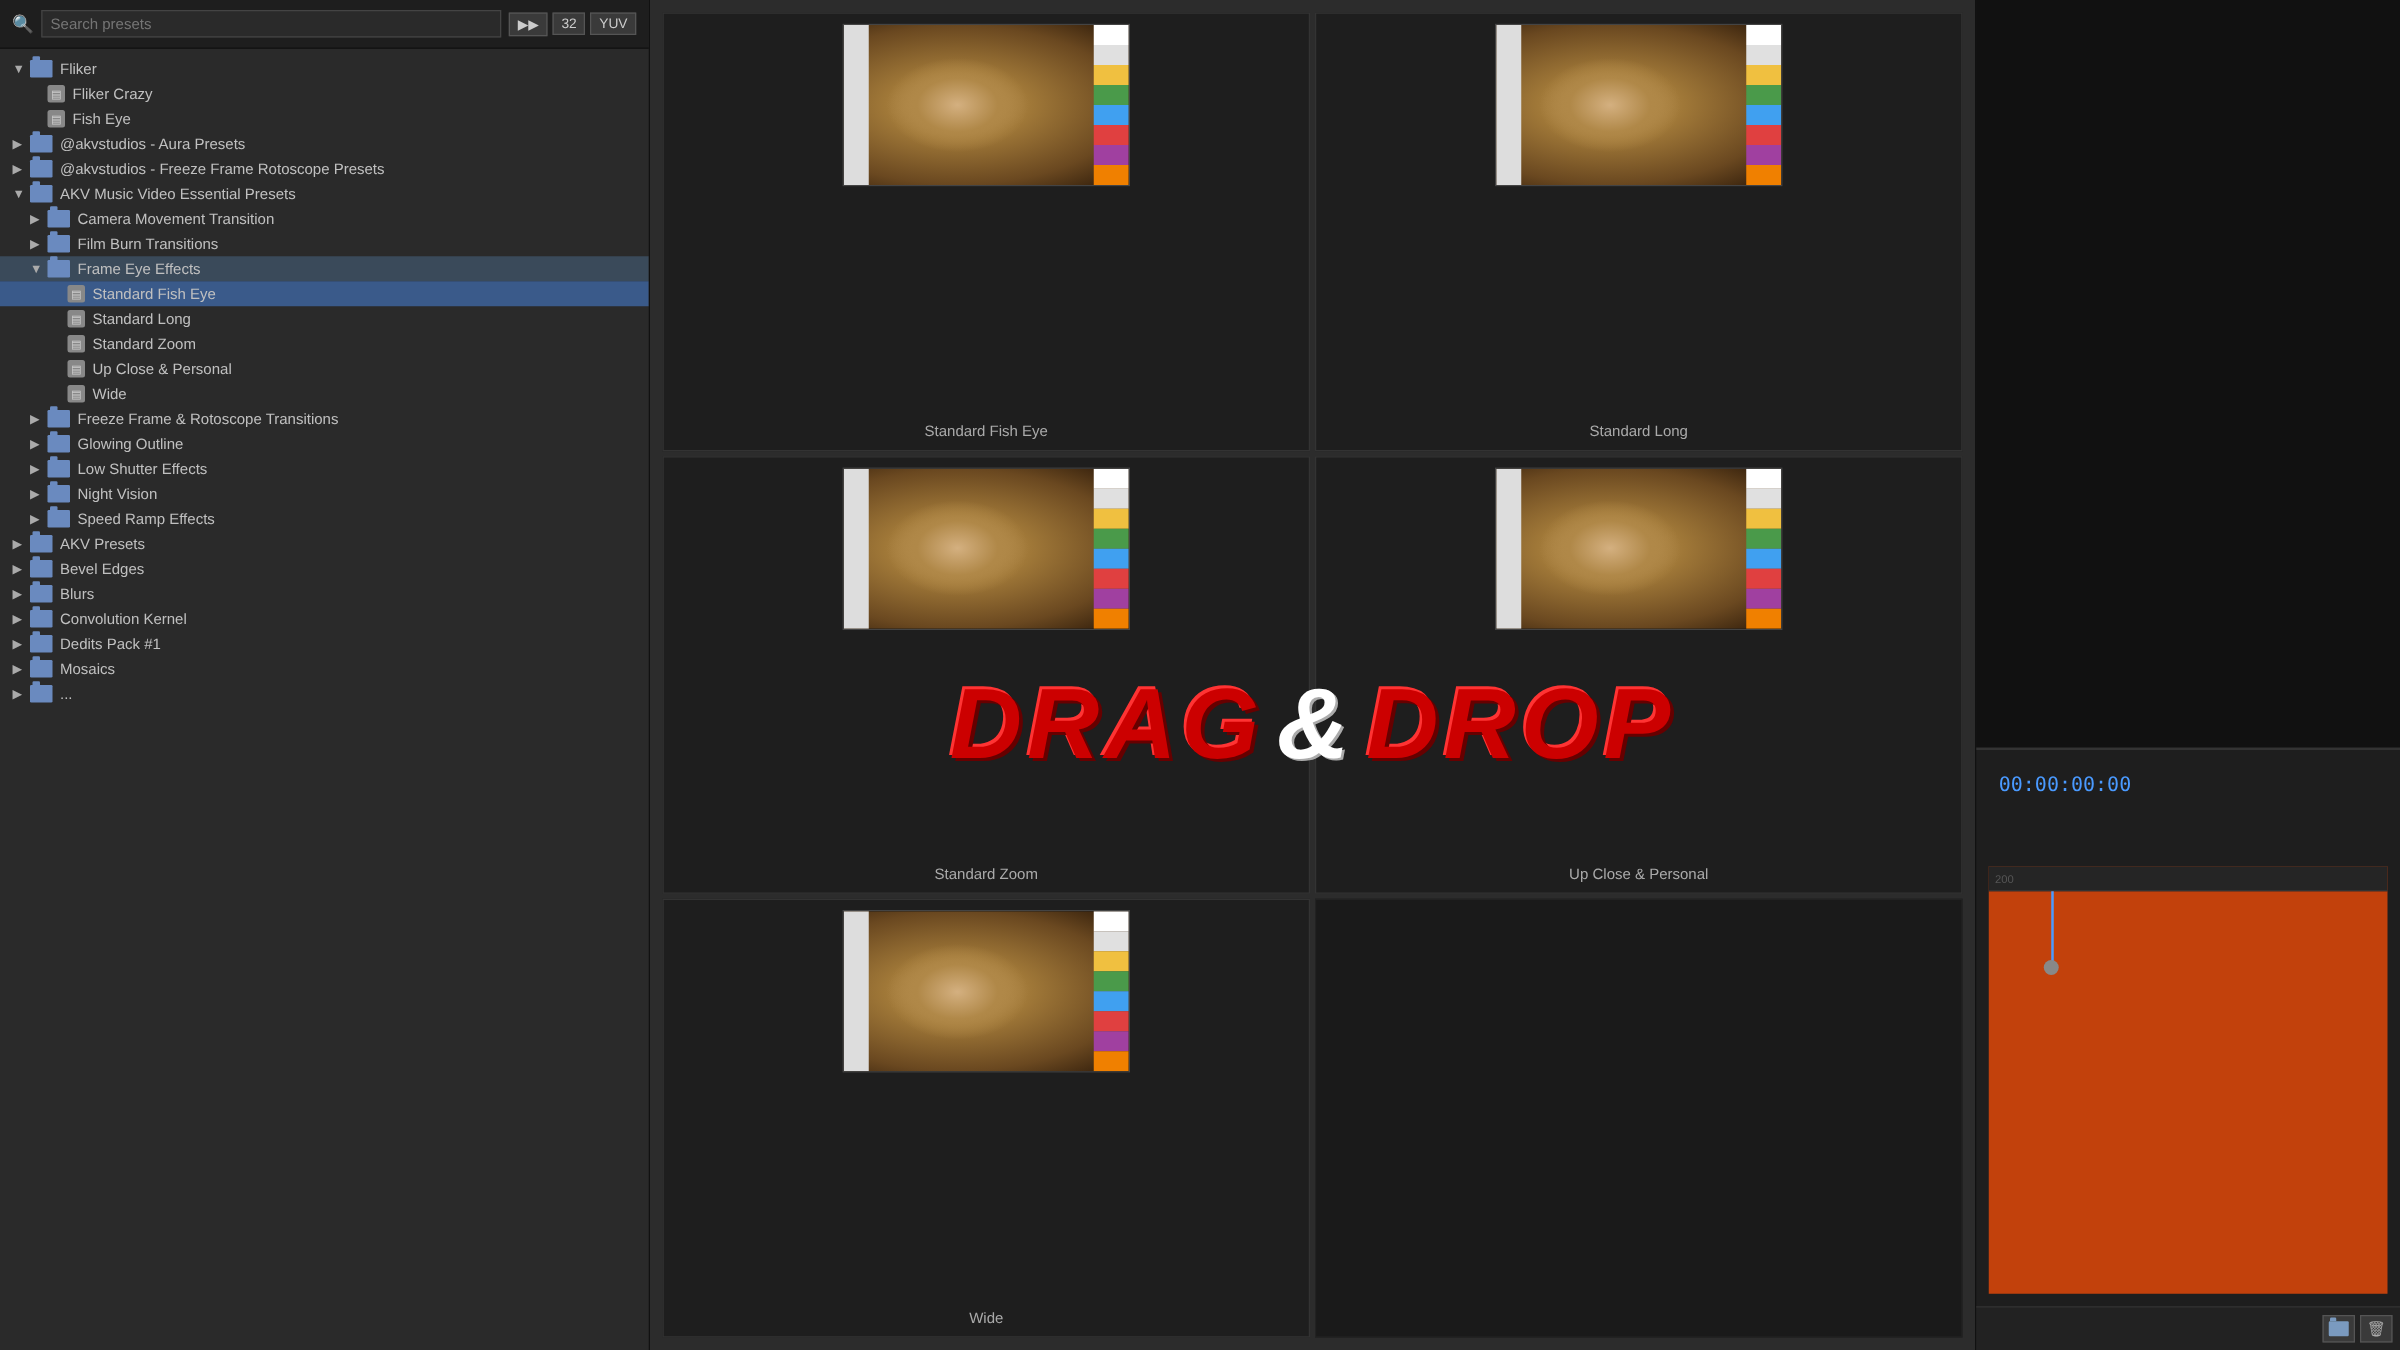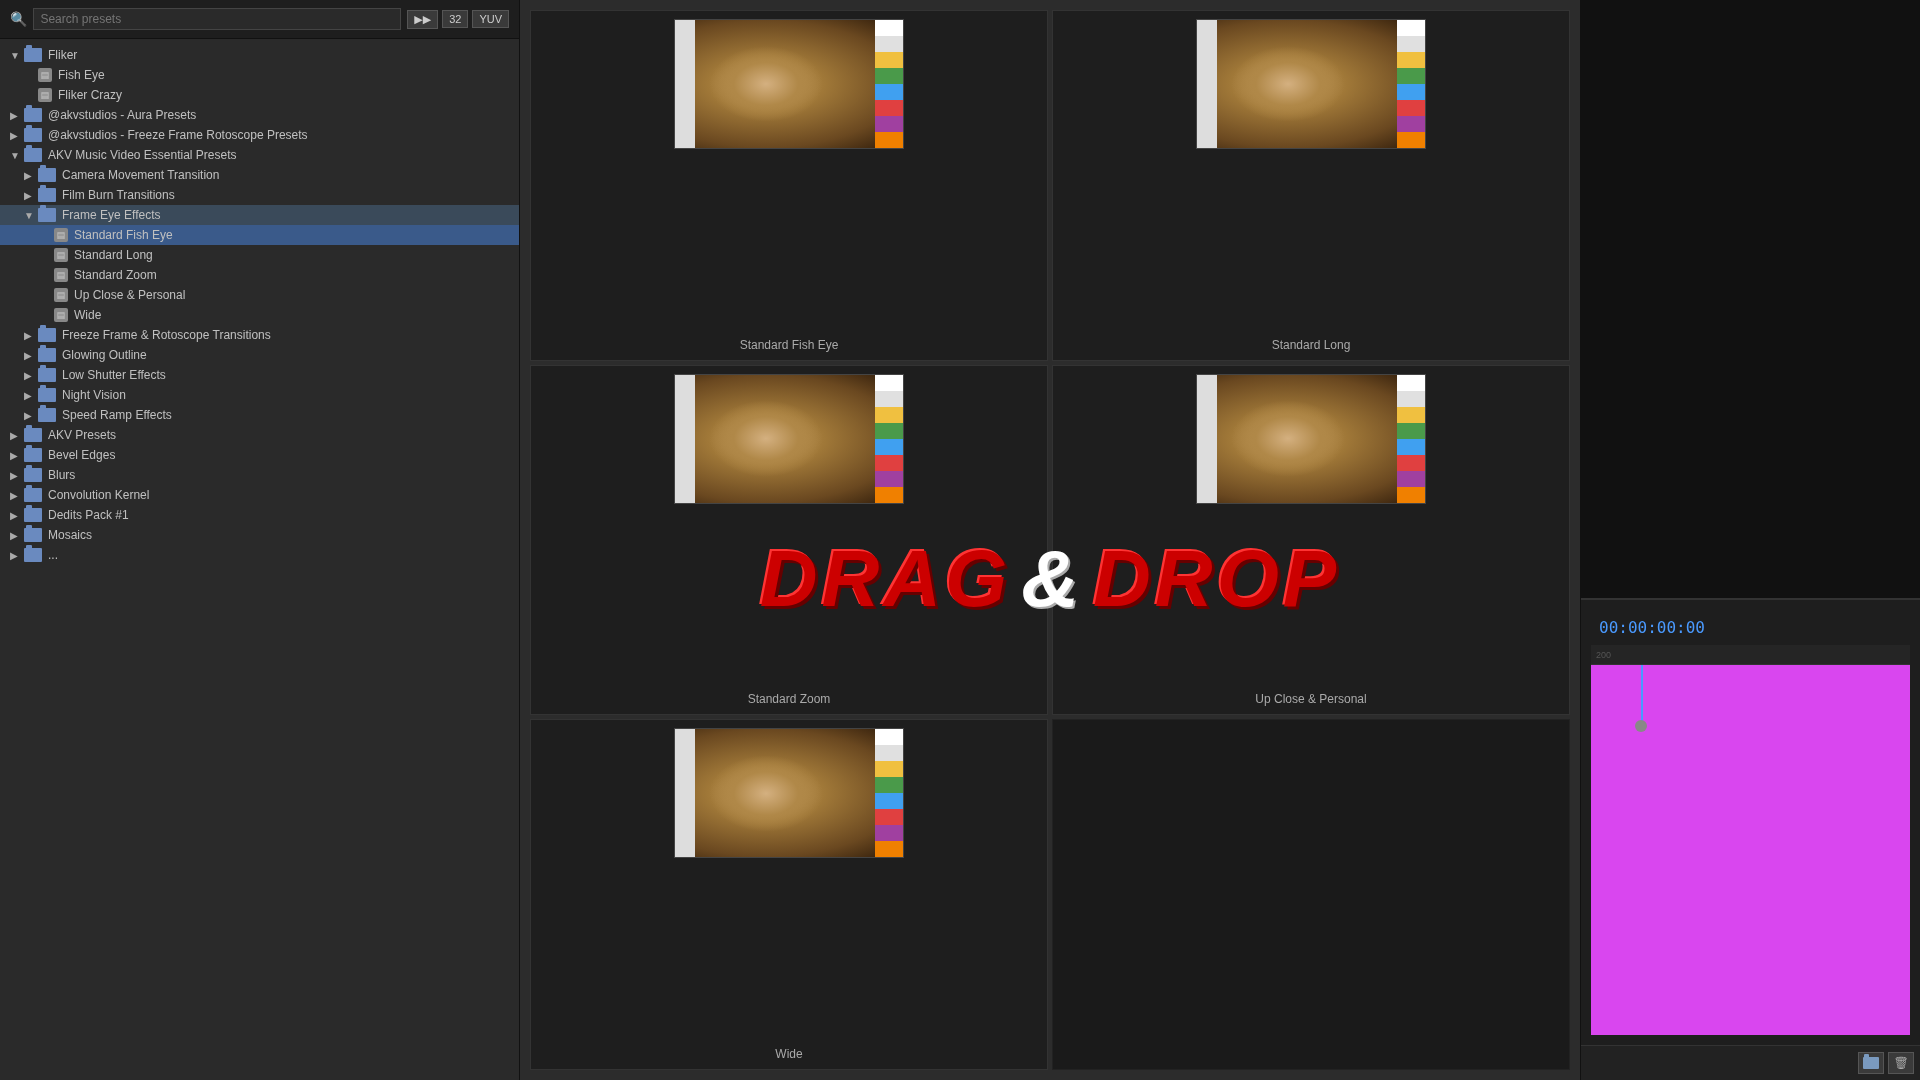--- a/index.html
+++ b/index.html
@@ -255,33 +255,34 @@
       align-items: center;
       justify-content: center;
       border-bottom: 2px solid #333;
     }
 
     .right-bottom {
       flex: 1;
       padding: 10px;
       display: flex;
       flex-direction: column;
+      gap: 48px;
     }
 
     .timecode {
       color: #4a9aff;
       font-size: 16px;
       font-family: monospace;
       padding: 8px;
     }
 
     .timeline-area {
       flex: 1;
       position: relative;
-      background: #d946ef;
+      background: #c2410c;
     }
 
     .timeline-ruler {
       height: 20px;
       background: #252525;
       border-bottom: 1px solid #333;
       display: flex;
       align-items: center;
       padding: 0 5px;
       font-size: 10px;
@@ -383,27 +384,27 @@
 
     <div class="tree-item">
       <span class="arrow">▼</span>
       <span class="folder-icon"></span>
       <span class="tree-label">Fliker</span>
     </div>
 
     <div class="tree-item indent-1">
       <span class="arrow"></span>
       <span class="preset-icon"></span>
-      <span class="tree-label">Fish Eye</span>
+      <span class="tree-label">Fliker Crazy</span>
     </div>
 
     <div class="tree-item indent-1">
       <span class="arrow"></span>
       <span class="preset-icon"></span>
-      <span class="tree-label">Fliker Crazy</span>
+      <span class="tree-label">Fish Eye</span>
     </div>
 
 
 
     <div class="tree-item">
       <span class="arrow">▶</span>
       <span class="folder-icon"></span>
       <span class="tree-label">@akvstudios - Aura Presets</span>
     </div>
 

